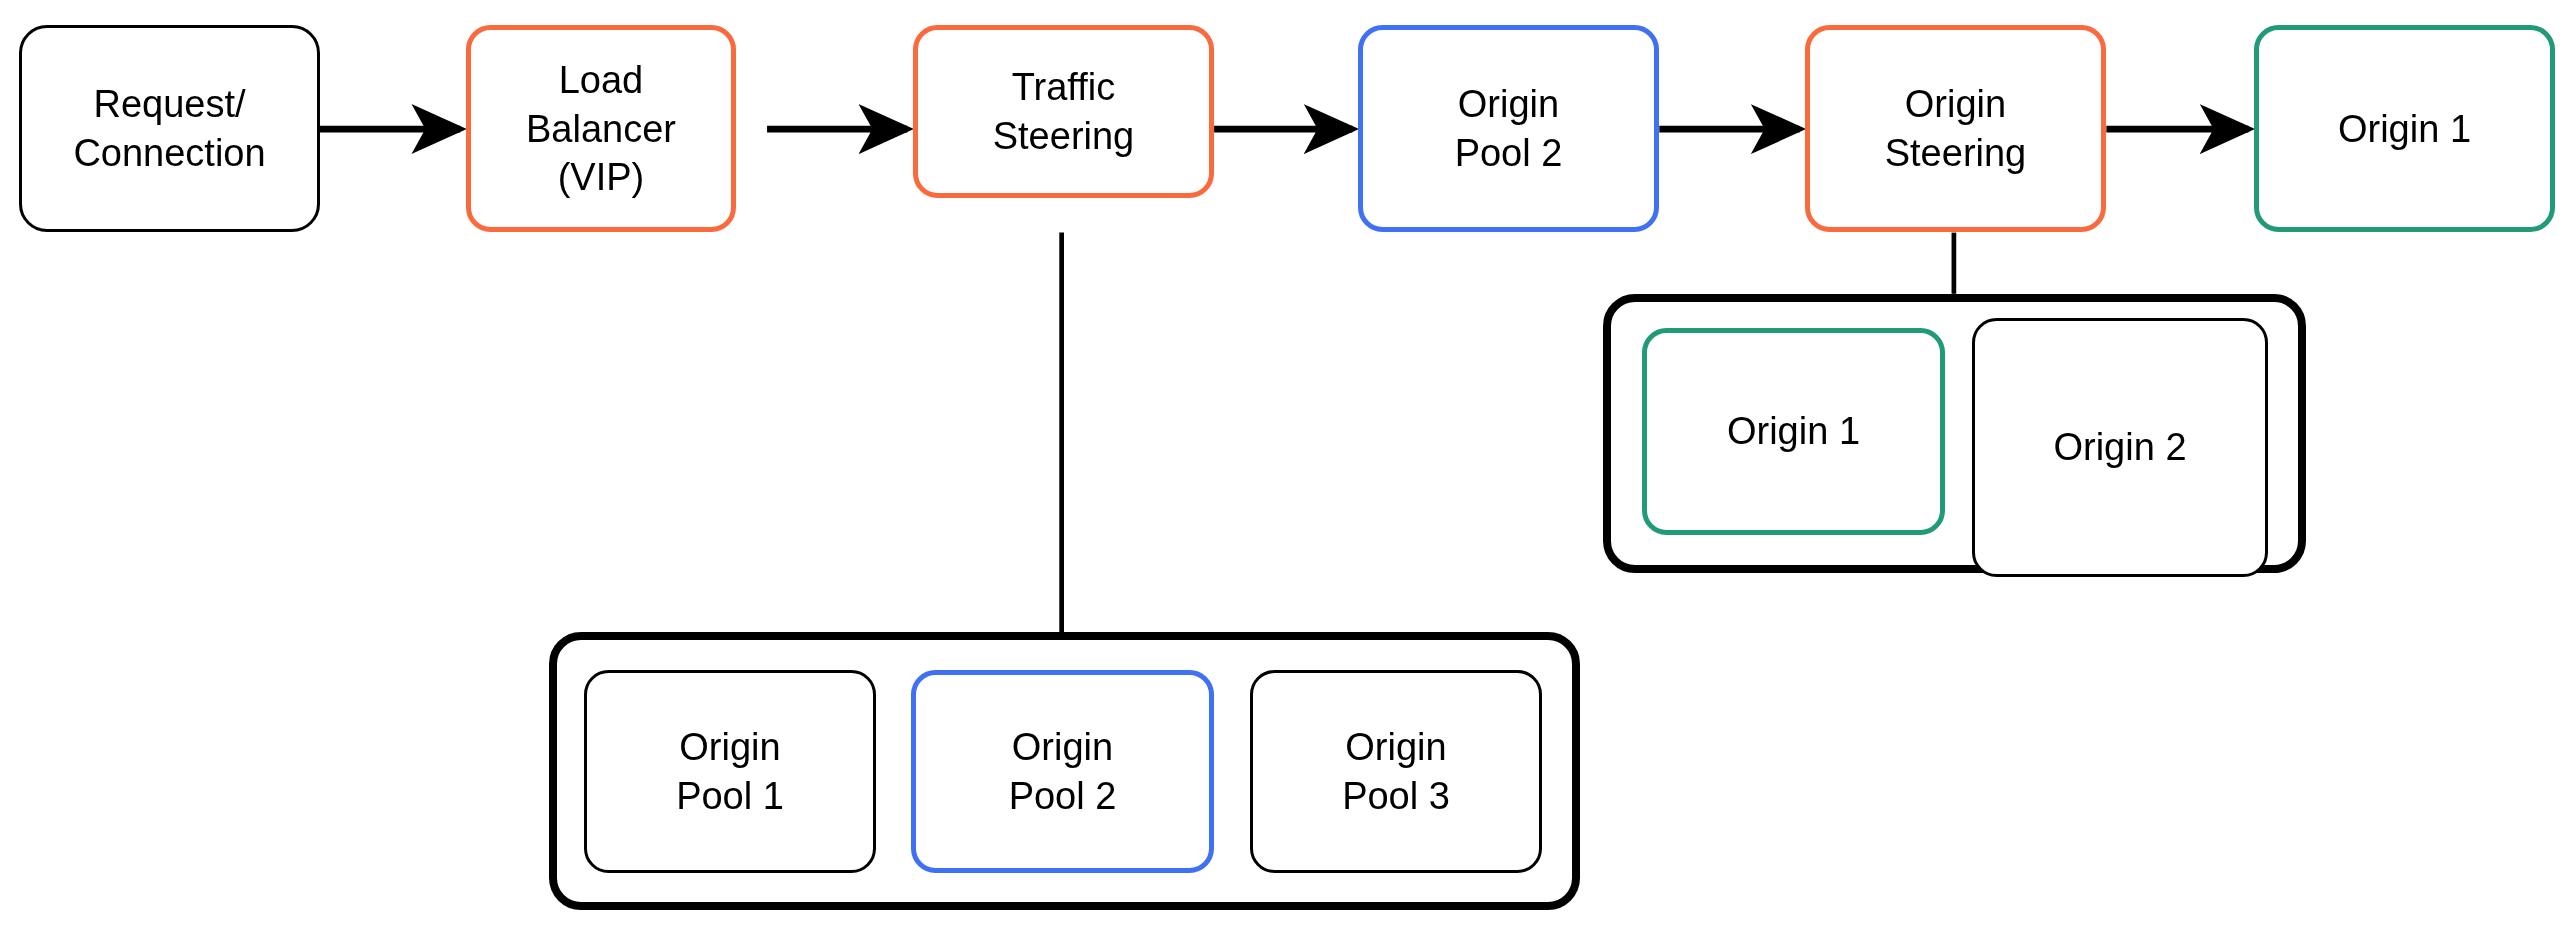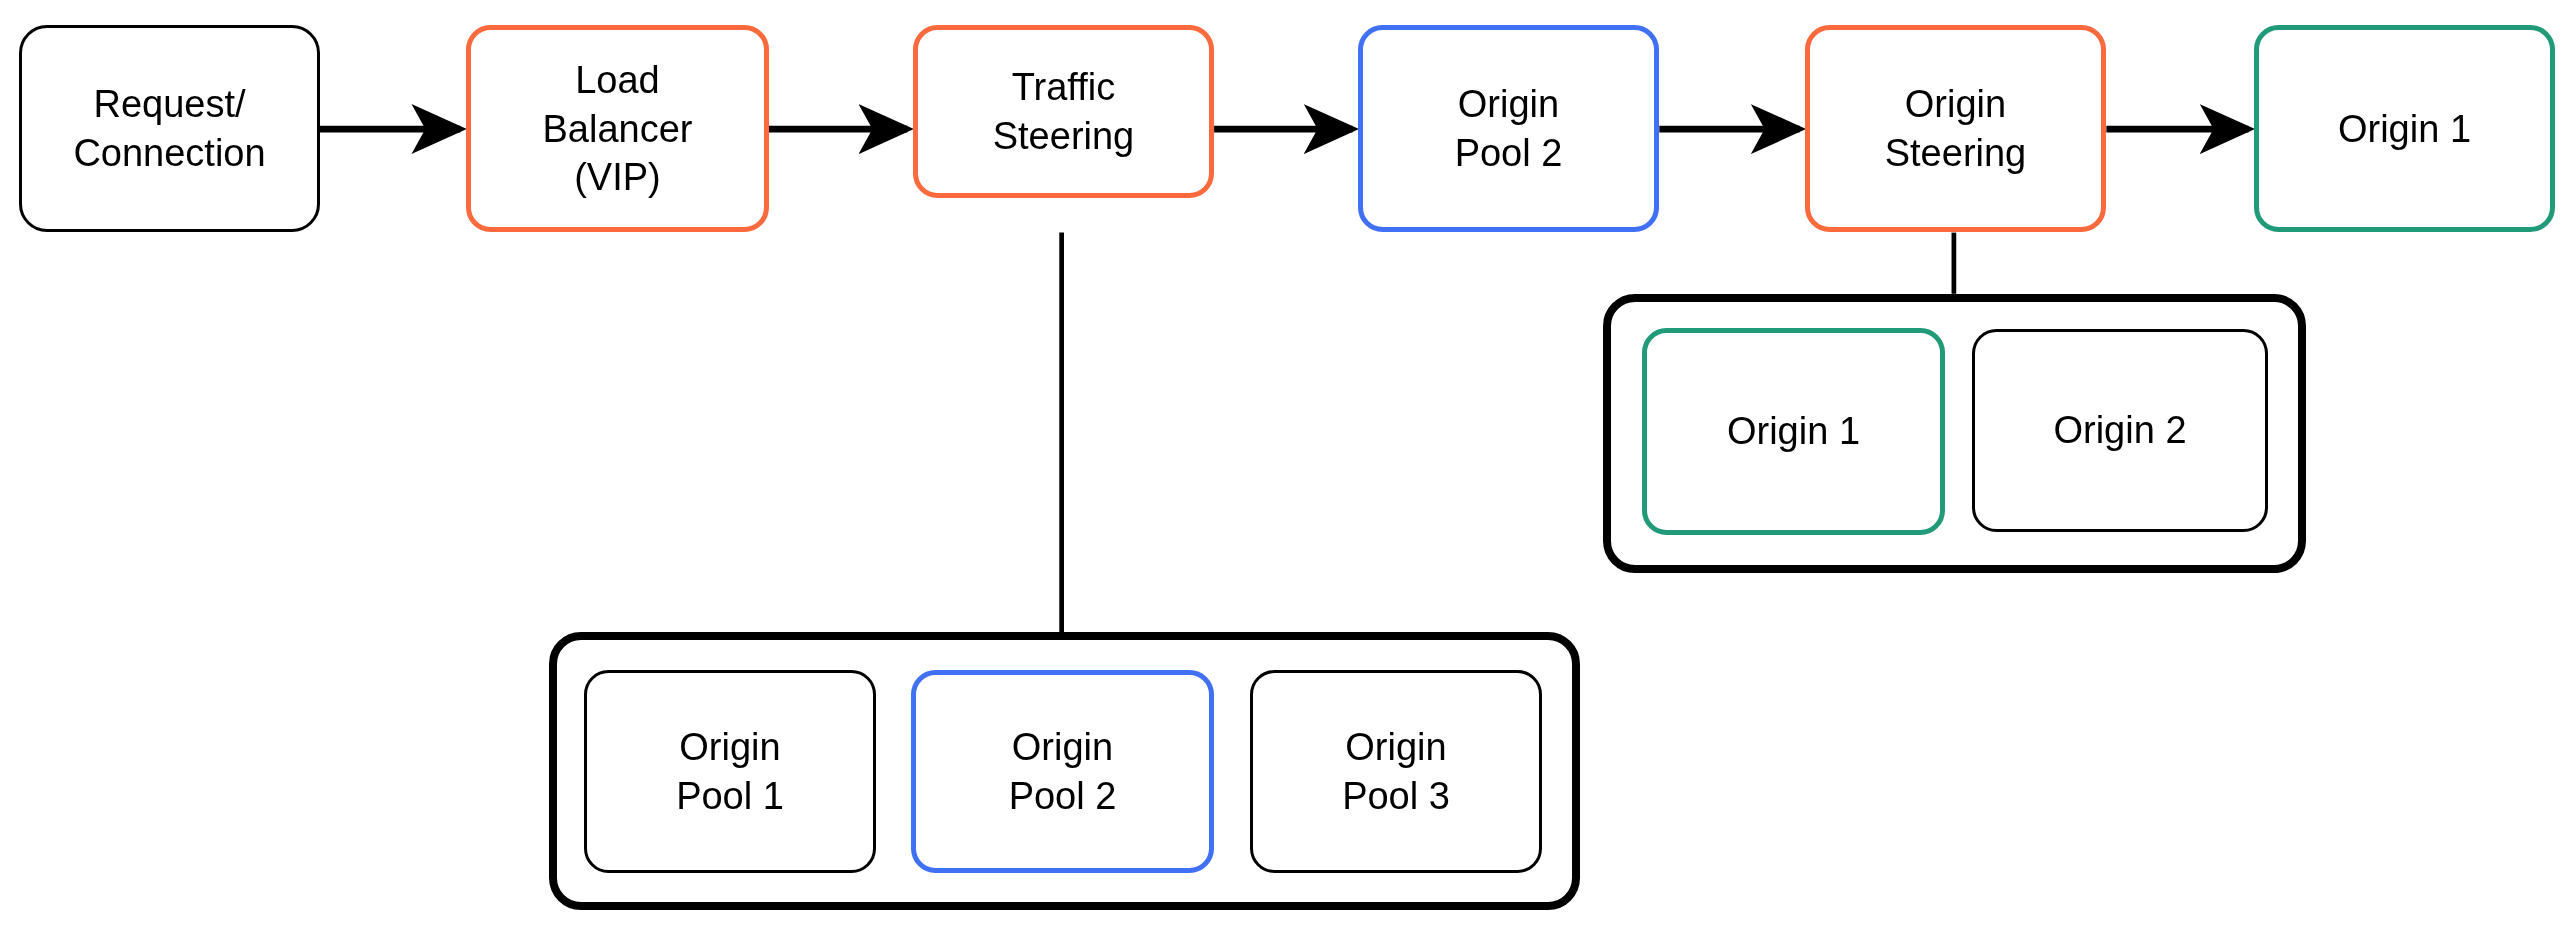--- a/index.html
+++ b/index.html
@@ -96,38 +96,38 @@
       </g>
     <g id="connector-layer-lines">
         <line x1="1128" y1="247" x2="1128" y2="672" stroke="#000000" stroke-width="5"></line>
         <line x1="2076" y1="247" x2="2076" y2="312" stroke="#000000" stroke-width="5"></line>
       </g>
   </svg>
 
   <div id="node-layer">
       <div class="node node-top plain" style="left: 19px; top: 25.4px; width: 301px; height: 207px; border-color: rgb(0, 0, 0);">Request/
 Connection</div>
-      <div class="node node-top" style="left: 466px; top: 25.4px; width: 303px; height: 207px; border-color: rgb(250, 106, 60);">Load
+      <div class="node node-top" style="left: 466px; top: 25.4px; width: 270px; height: 207px; border-color: rgb(250, 106, 60);">Load
 Balancer
 (VIP)</div>
       <div class="node node-top" style="left: 913px; top: 25.4px; width: 301px; height: 173px; border-color: rgb(250, 106, 60);">Traffic
 Steering</div>
       <div class="node node-top" style="left: 1358px; top: 25.4px; width: 301px; height: 207px; border-color: rgb(64, 112, 244);">Origin
 Pool 2</div>
       <div class="node node-top" style="left: 1805px; top: 25.4px; width: 301px; height: 207px; border-color: rgb(250, 106, 60);">Origin
 Steering</div>
       <div class="node node-top" style="left: 2254px; top: 25.4px; width: 301px; height: 207px; border-color: rgb(33, 154, 122);">Origin 1</div>
     </div>
   <div id="group-layer">
       <div class="group-box" style="left: 549px; top: 632px; width: 1031px; height: 278px;"></div>
       <div class="member" style="left: 584px; top: 670px; width: 292px; height: 203px; border-color: rgb(0, 0, 0);">Origin
 Pool 1</div>
       <div class="member hl" style="left: 911px; top: 670px; width: 303px; height: 203px; border-color: rgb(64, 112, 244);">Origin
 Pool 2</div>
       <div class="member" style="left: 1250px; top: 670px; width: 292px; height: 203px; border-color: rgb(0, 0, 0);">Origin
 Pool 3</div>
       <div class="group-box" style="left: 1603px; top: 294px; width: 703px; height: 279px;"></div>
       <div class="member hl" style="left: 1642px; top: 328px; width: 303px; height: 207px; border-color: rgb(33, 154, 122);">Origin 1</div>
-      <div class="member" style="left: 1972px; top: 329px; width: 296px; height: 203px; border-color: rgb(0, 0, 0);">Origin 2</div>
+      <div class="member" style="left: 1972px; top: 318px; width: 296px; height: 259px; border-color: rgb(0, 0, 0);">Origin 2</div>
     </div>
 
 </div>
 
 
 </body></html>

